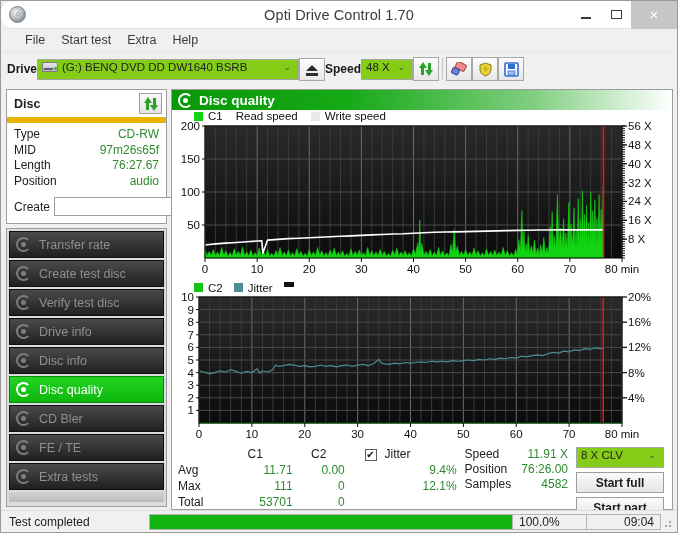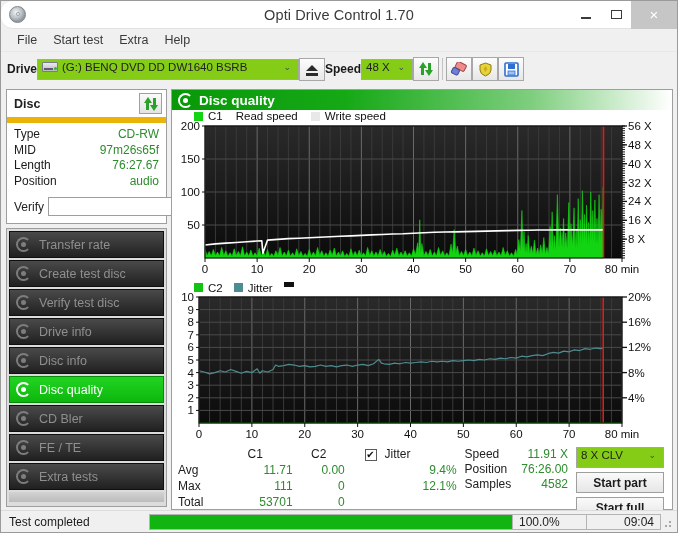--- a/index.html
+++ b/index.html
@@ -39,21 +39,21 @@
   .wbtn {
     width:30px; height:28px; display:flex; align-items:center; justify-content:center;
     font-size:12px; color:#333;
   }
   #btn-min .g { width:10px; height:2px; background:#3a3a3a; margin-top:6px; }
   #btn-max .g { width:11px; height:9px; border:1.6px solid #3a3a3a; }
   #btn-close { width:46px; background:#c6c6c6; color:#ffffff; font-size:15px; }
   
   #menubar {
     height:23px; background:#f0f0f0; display:flex; align-items:center;
-    padding-left:8px; flex:0 0 23px; border-bottom:1px solid #e8e8e8;
+    padding-left:16px; flex:0 0 23px; border-bottom:1px solid #e8e8e8;
   }
   .menu-item { padding:3px 8px; font-size:12.5px; color:#3a3a3a; }
   
   #toolbar {
     height:34px; background:#f0f0f0; display:flex; align-items:center;
     padding:0 6px; flex:0 0 34px;
   }
   .lbl-bold { font-weight:bold; font-size:12px; color:#1a1a1a; }
   .combo {
     height:21px; background:#84cc16; border:1px solid #a6a6a6;
@@ -285,21 +285,21 @@
           <div class="drow">
             <span class="k">Length</span>
             <span class="v">76:27.67</span>
           </div>
           <div class="drow">
             <span class="k">Position</span>
             <span class="v">audio</span>
           </div>
         </div>
         <div id="label-row">
-          <span class="k">Verify</span>
+          <span class="k">Create</span>
           <input id="label-input" type="text" placeholder="" style="">
           <span class="icon-btn">
             <span class="cd-glyph"></span>
           </span>
         </div>
       </div>
 
       <div id="nav">
         <div class="nav-btn">
           <span class="nav-glyph">
@@ -720,22 +720,22 @@
                 <td class="num">4582</td>
               </tr>
             </tbody>
               </table>
 
             <div style="display:flex;flex-direction:column;gap:4px;padding-right:2px;">
               <div class="combo" style="width:88px;height:21px;">
                 <span>8 X CLV</span>
                 <span class="caret">⌄</span>
               </div>
+              <div class="small-btn">Start full</div>
               <div class="small-btn">Start part</div>
-              <div class="small-btn">Start full</div>
             </div>
           </div>
         </div>
 
       </div>
     </div>
   </div>
 
   <div id="statusbar">
     <span id="status-text">Test completed</span>

